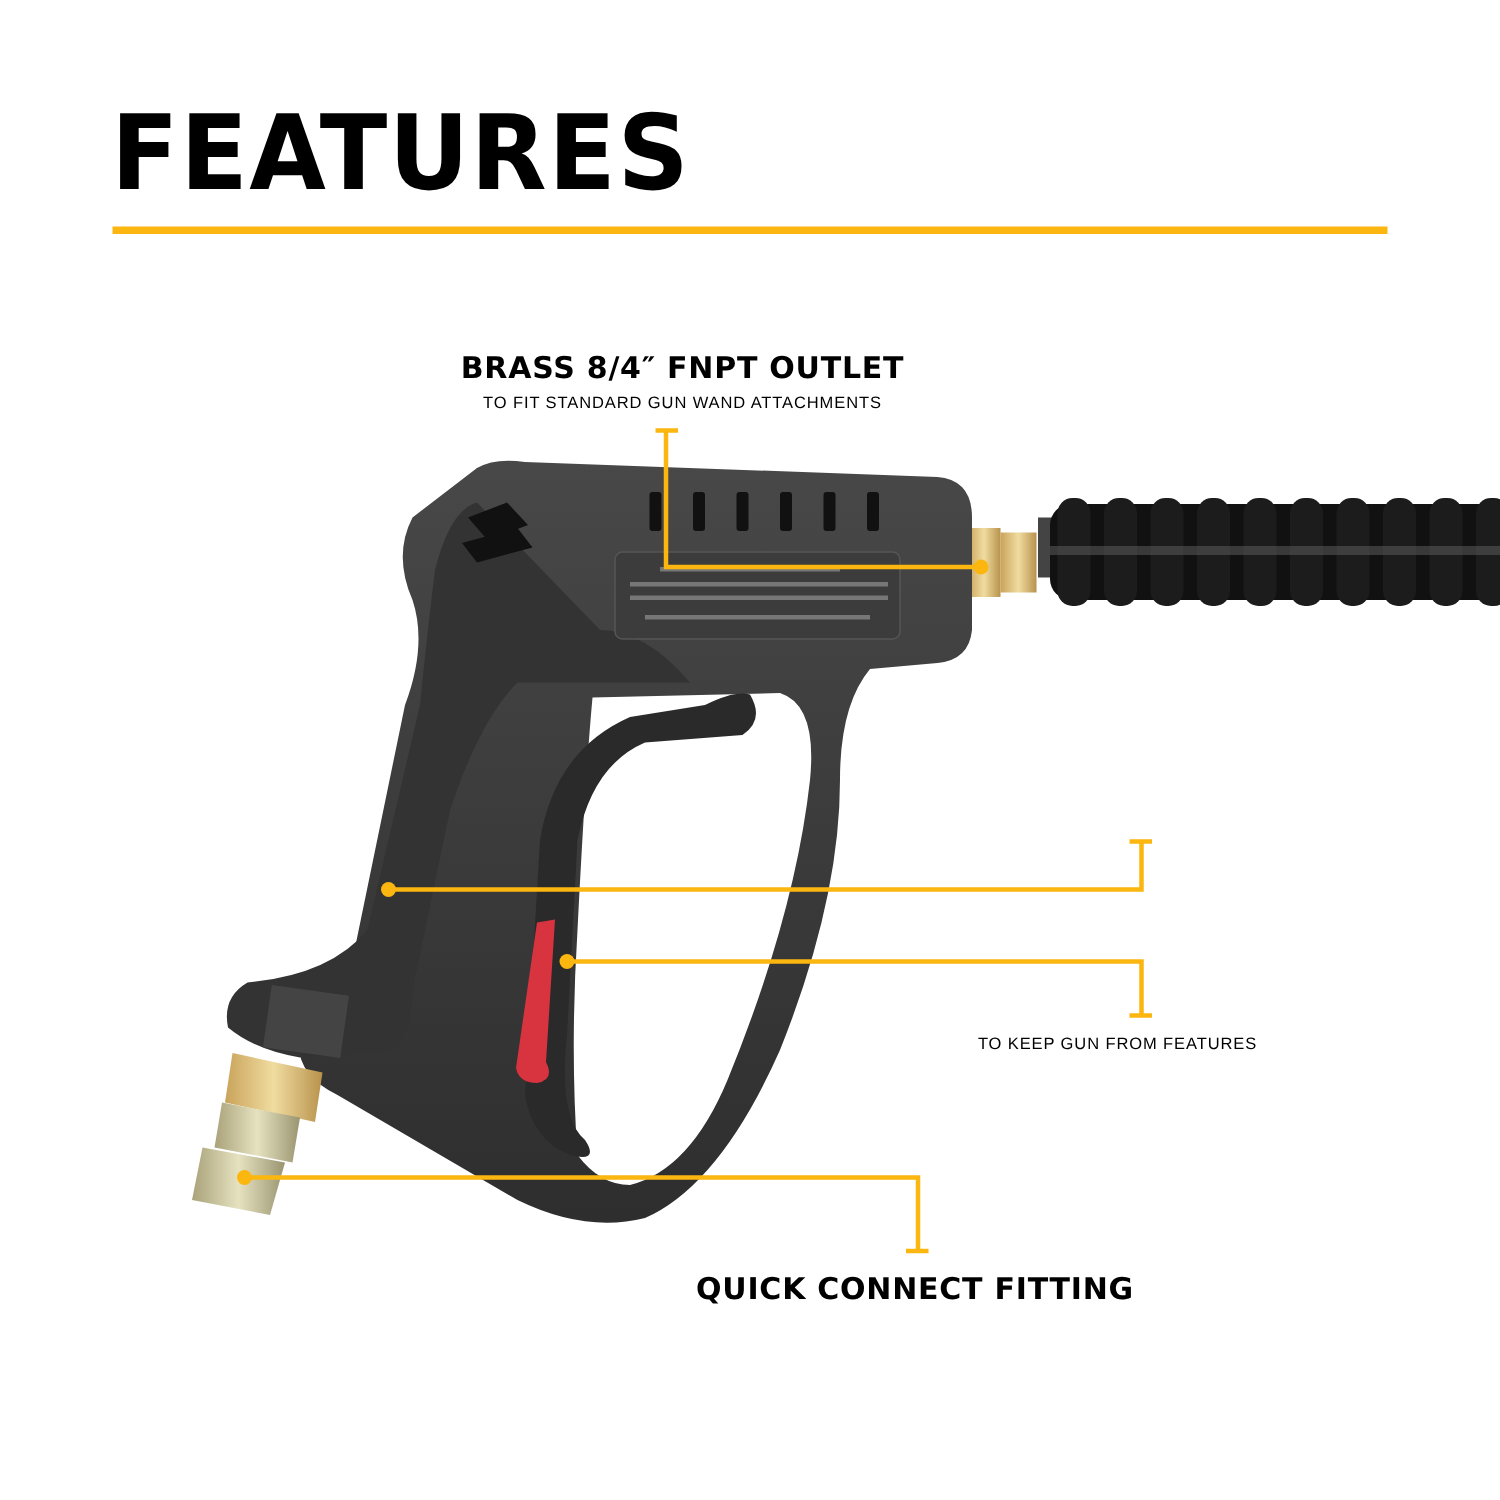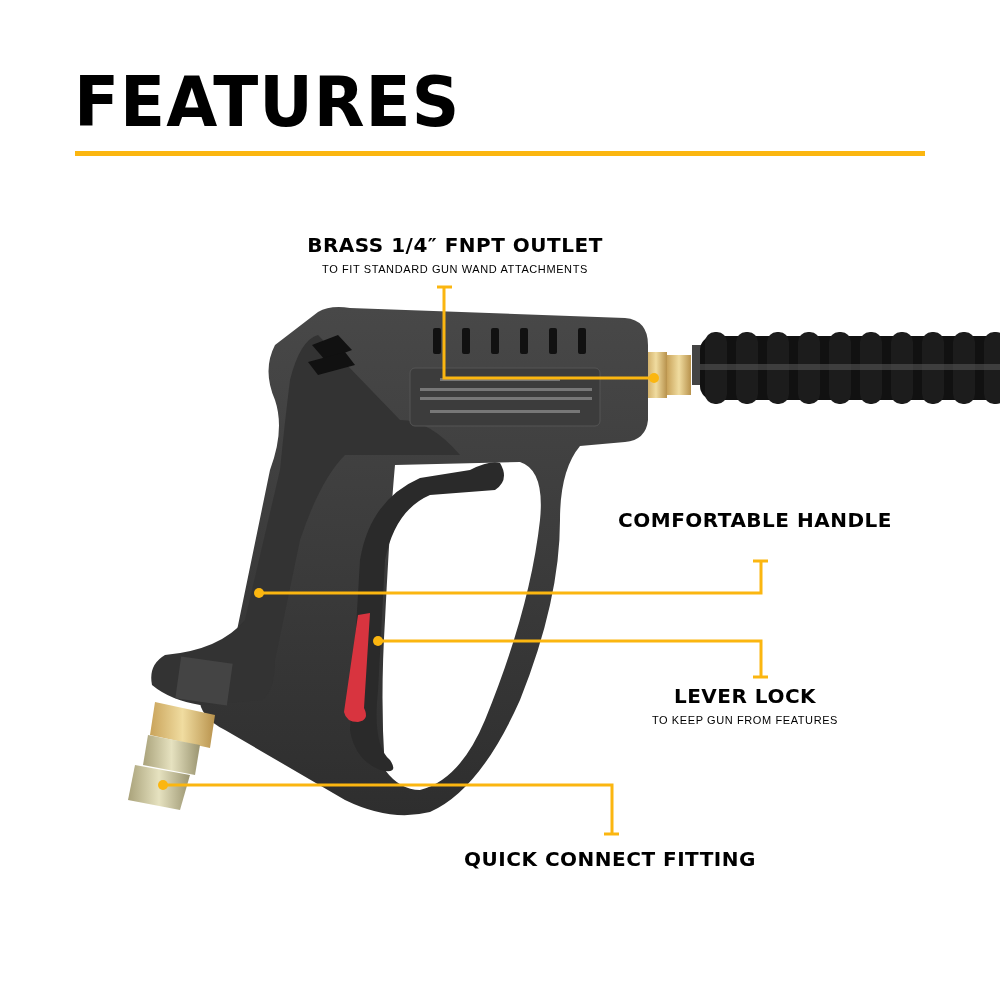--- a/index.html
+++ b/index.html
@@ -116,28 +116,26 @@
   <circle cx="378" cy="641" r="5" fill="#fbb610"></circle>
 
   <g stroke="#fbb610" stroke-width="3" fill="none">
     <polyline points="163,785 612,785 612,834"></polyline>
     <line x1="604" y1="834" x2="619" y2="834"></line>
   </g>
   <circle cx="163" cy="785" r="5" fill="#fbb610"></circle>
 </svg>
 
 <div class="label" style="left:250px; top:233px; width:410px;">
-  <div class="h">BRASS 1/4″ FNPT OUTLET</div>
+  <div class="h">BRASS 8/4″ FNPT OUTLET</div>
   <div class="s">TO FIT STANDARD GUN WAND ATTACHMENTS</div>
 </div>
 
 <div class="label" style="left:560px; top:508px; width:390px;">
-  <div class="h">COMFORTABLE HANDLE</div>
 </div>
 
 <div class="label" style="left:590px; top:684px; width:310px;">
-  <div class="h">LEVER LOCK</div>
   <div class="s">TO KEEP GUN FROM FEATURES</div>
 </div>
 
 <div class="label" style="left:400px; top:847px; width:420px;">
   <div class="h">QUICK CONNECT FITTING</div>
 </div>
 
 </body></html>

